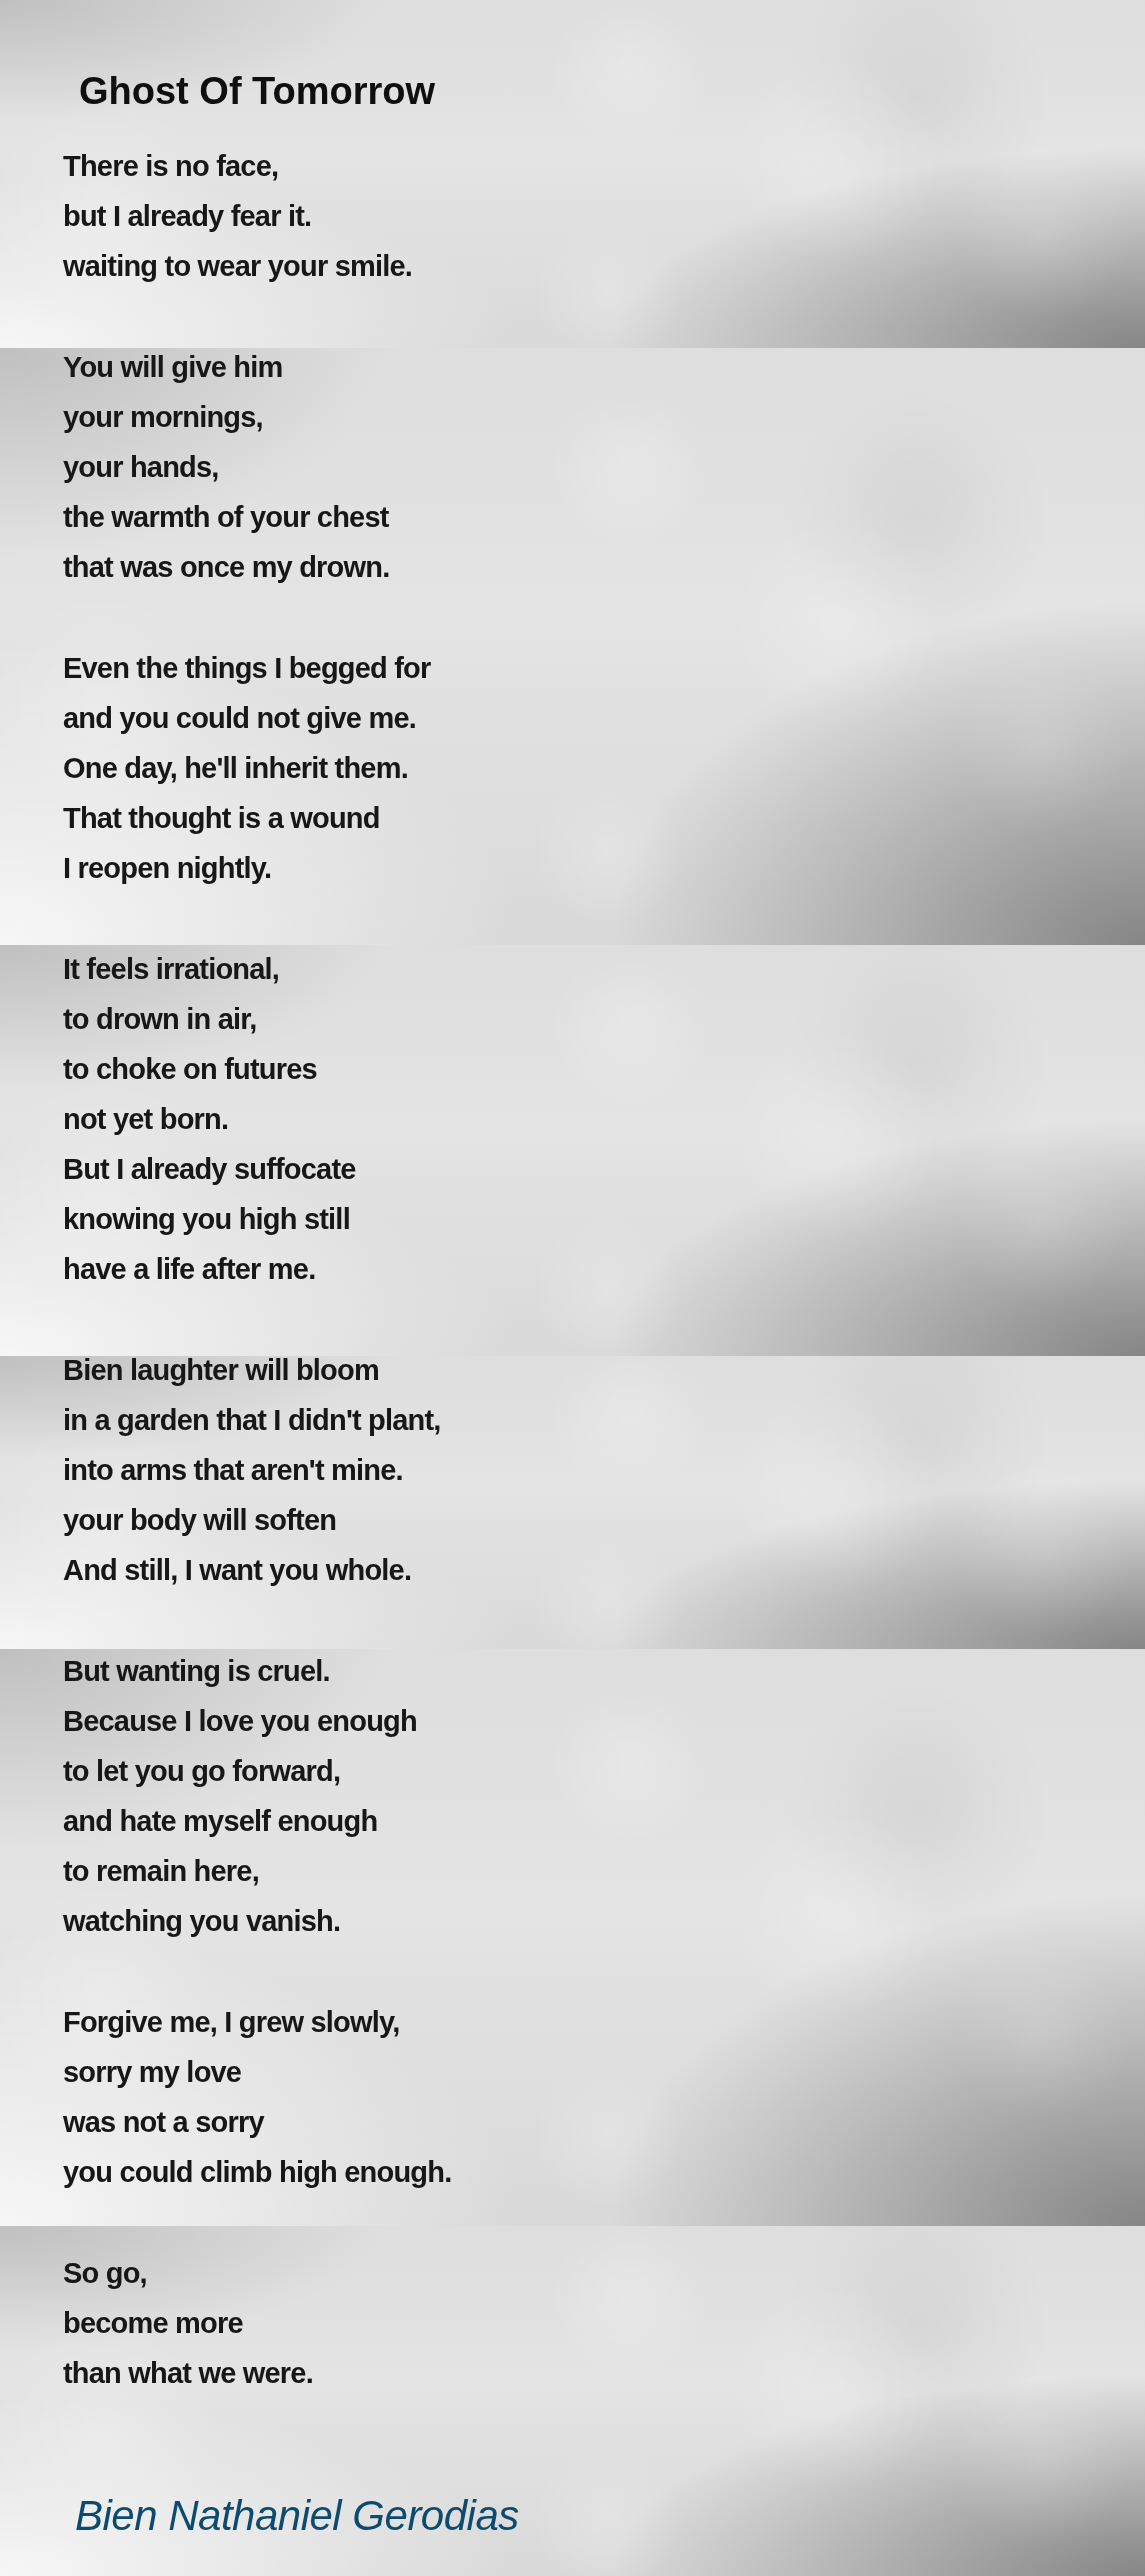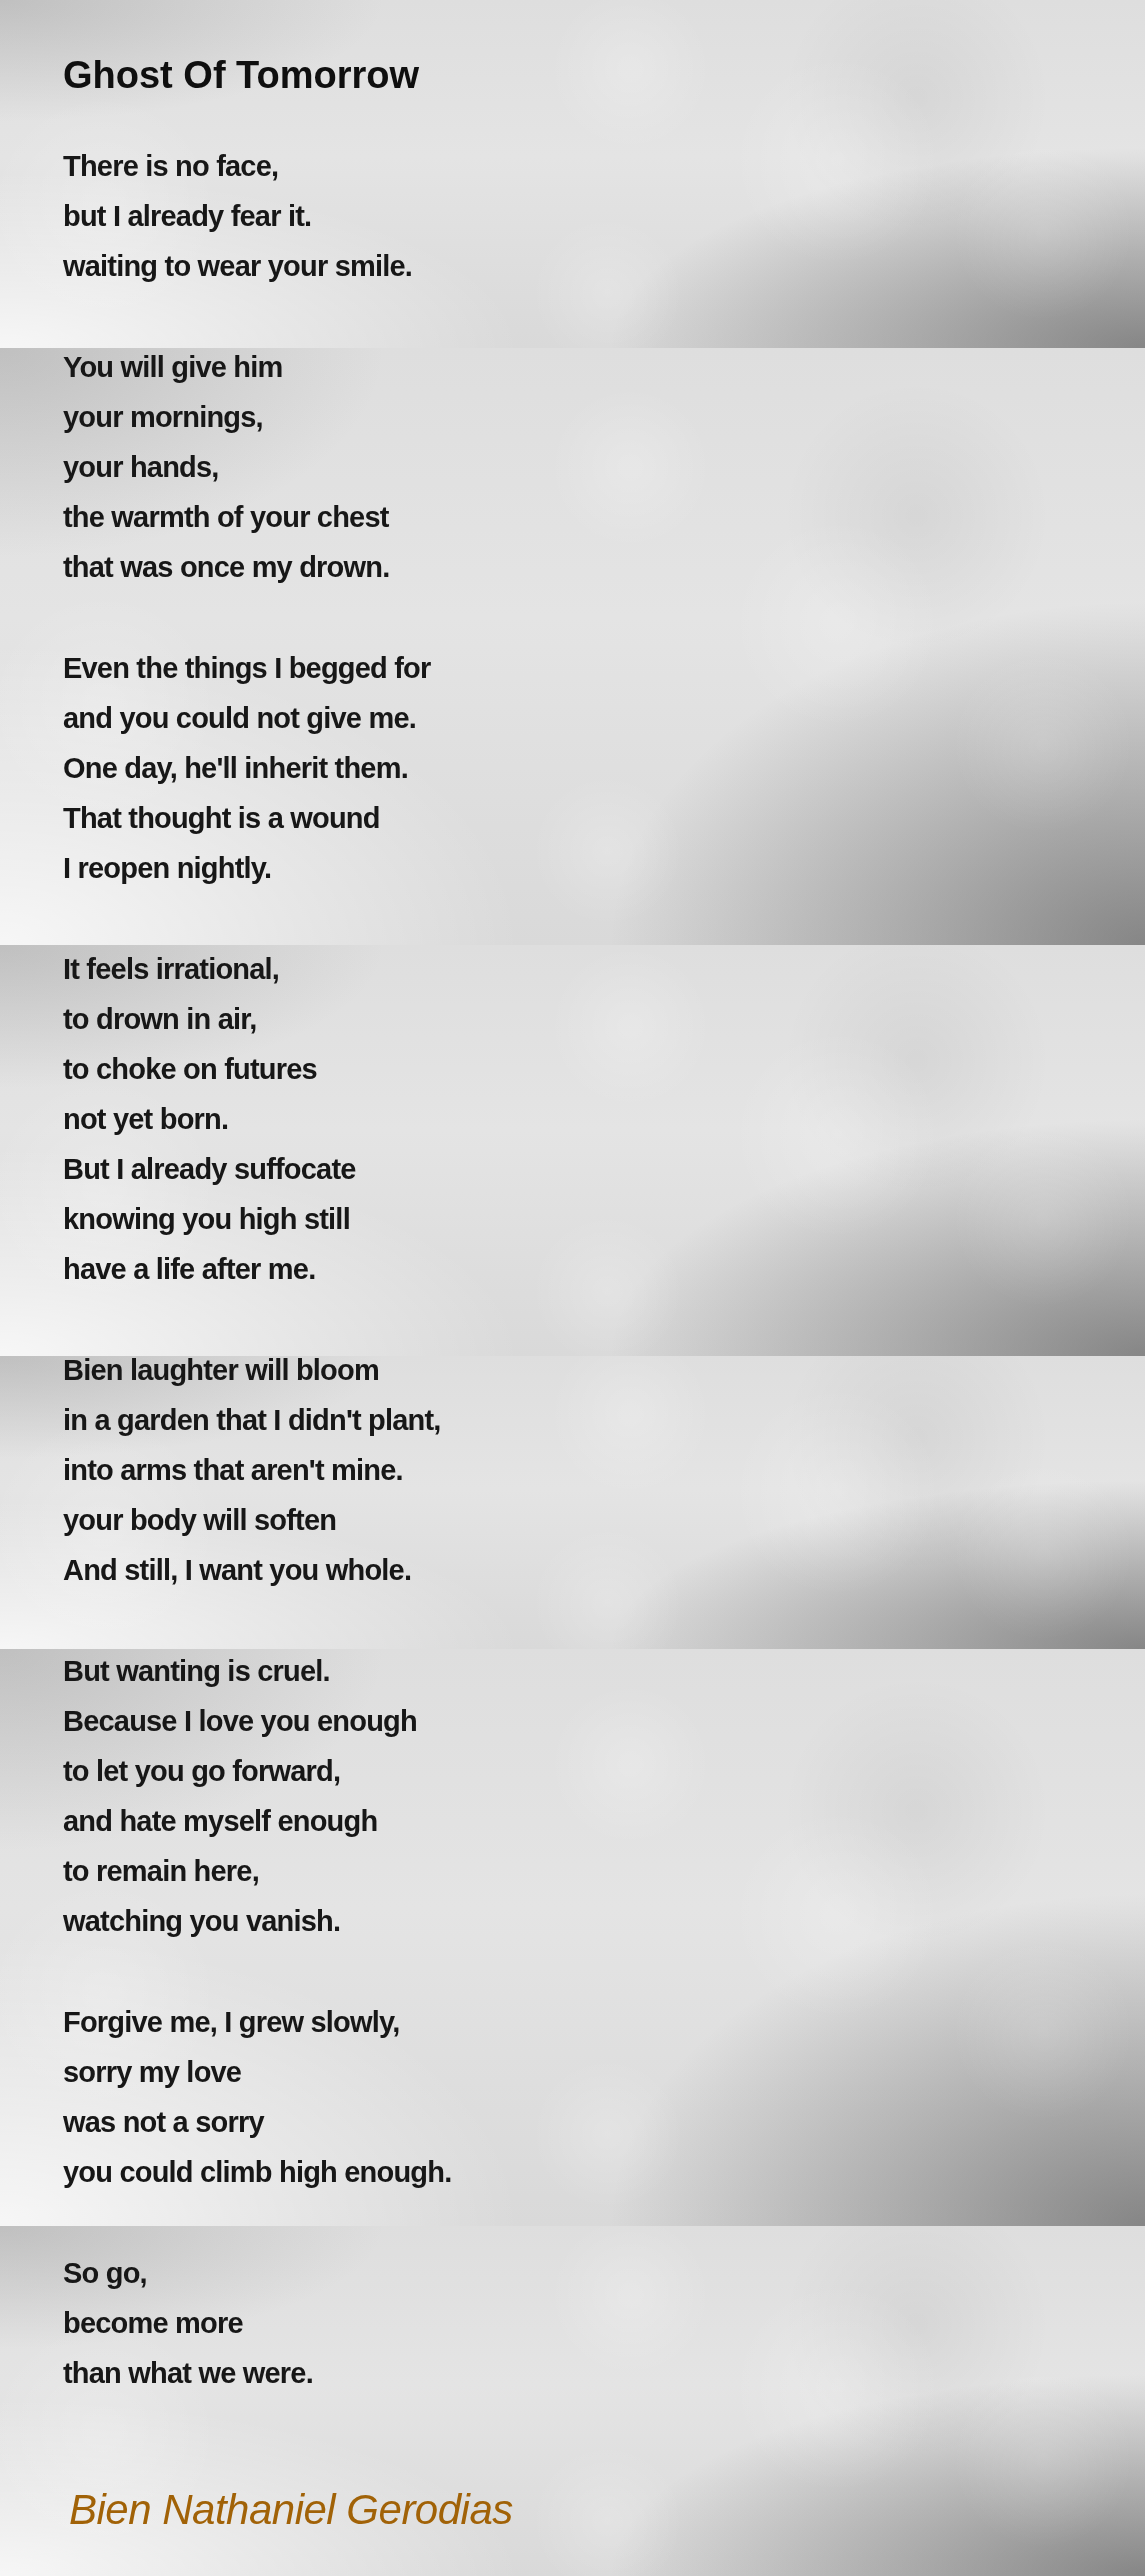--- a/index.html
+++ b/index.html
@@ -40,21 +40,21 @@
   .b3 { top:945px;  height:411px; }
   .b4 { top:1356px; height:293px; }
   .b5 { top:1649px; height:577px; }
   .b6 { top:2226px; height:350px; }
 
   
   .title {
     position:absolute;
     left:63px;
     top:52px;
-    margin:0;
+    margin:16px;
     font-size:38px;
     line-height:46px;
     font-weight:700;
     color:#0f0f0f;
     letter-spacing:0;
   }
   .stanzas {
     position:absolute;
     left:63px;
     top:141px;
@@ -63,26 +63,26 @@
     font-weight:700;
     color:#171717;
     letter-spacing:-0.8px;
   }
   .stanza { margin:0 0 51px 0; }
   .line { display:block; white-space:pre; }
   .author {
     position:absolute;
     left:63px;
     top:2477px;
-    margin:6px;
+    margin:12px;
     font-size:42px;
     line-height:53px;
     font-style:italic;
     font-weight:400;
-    color:#a16207;
+    color:#0c4a6e;
     letter-spacing:-0.5px;
   }
 </style>
 </head>
 <body>
 
 <div class="page">
 
   <div>
     <div class="band b1"></div>

